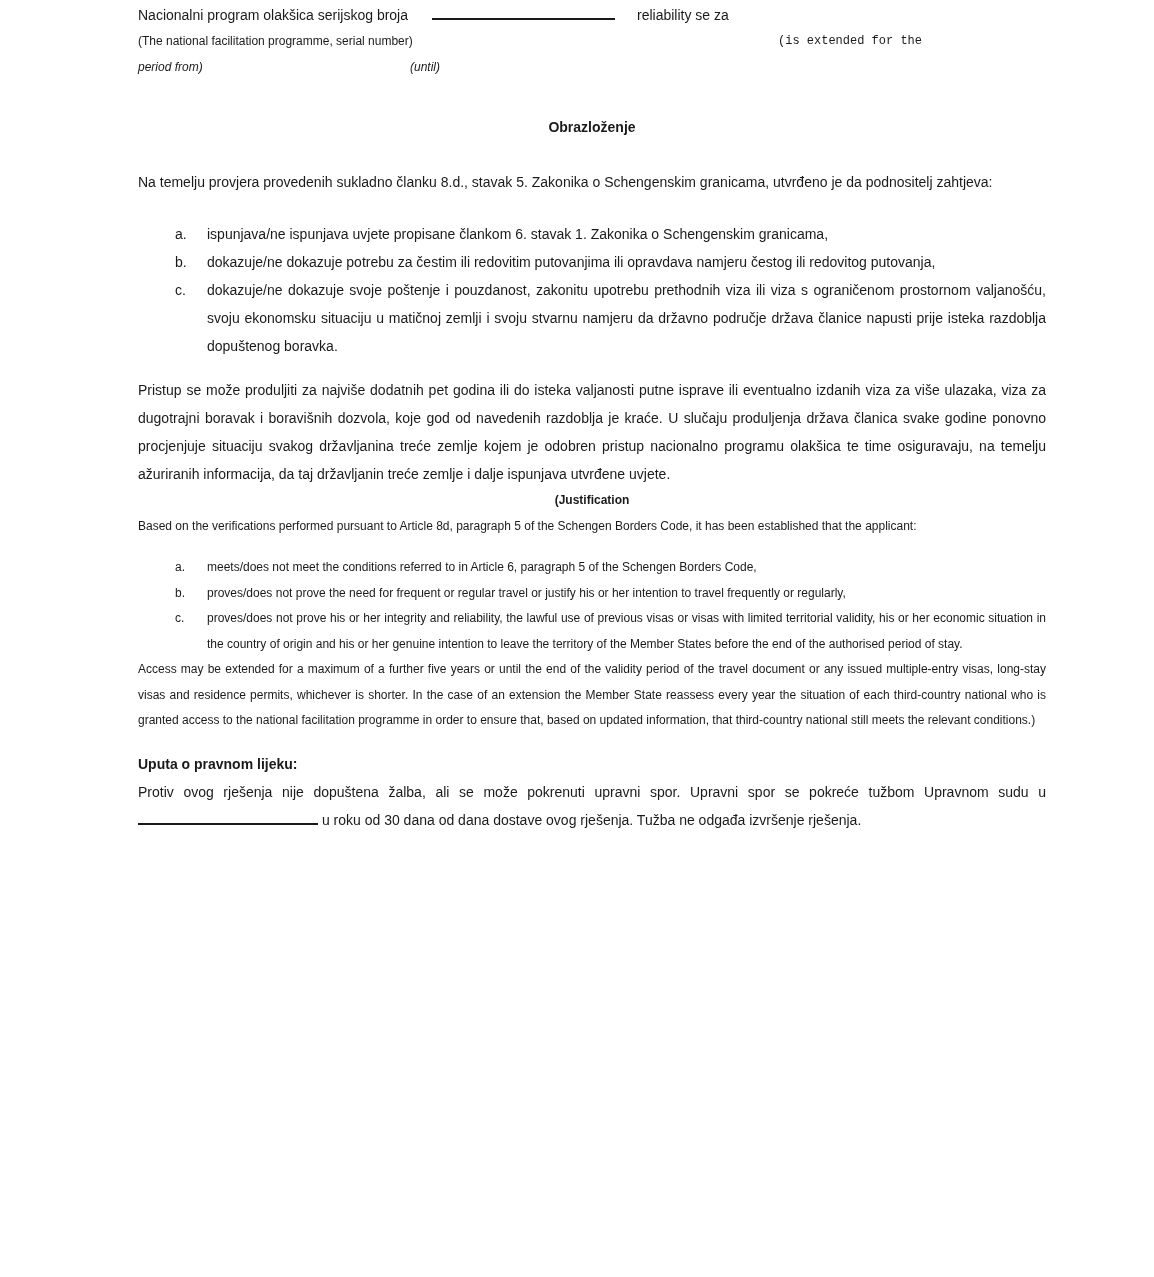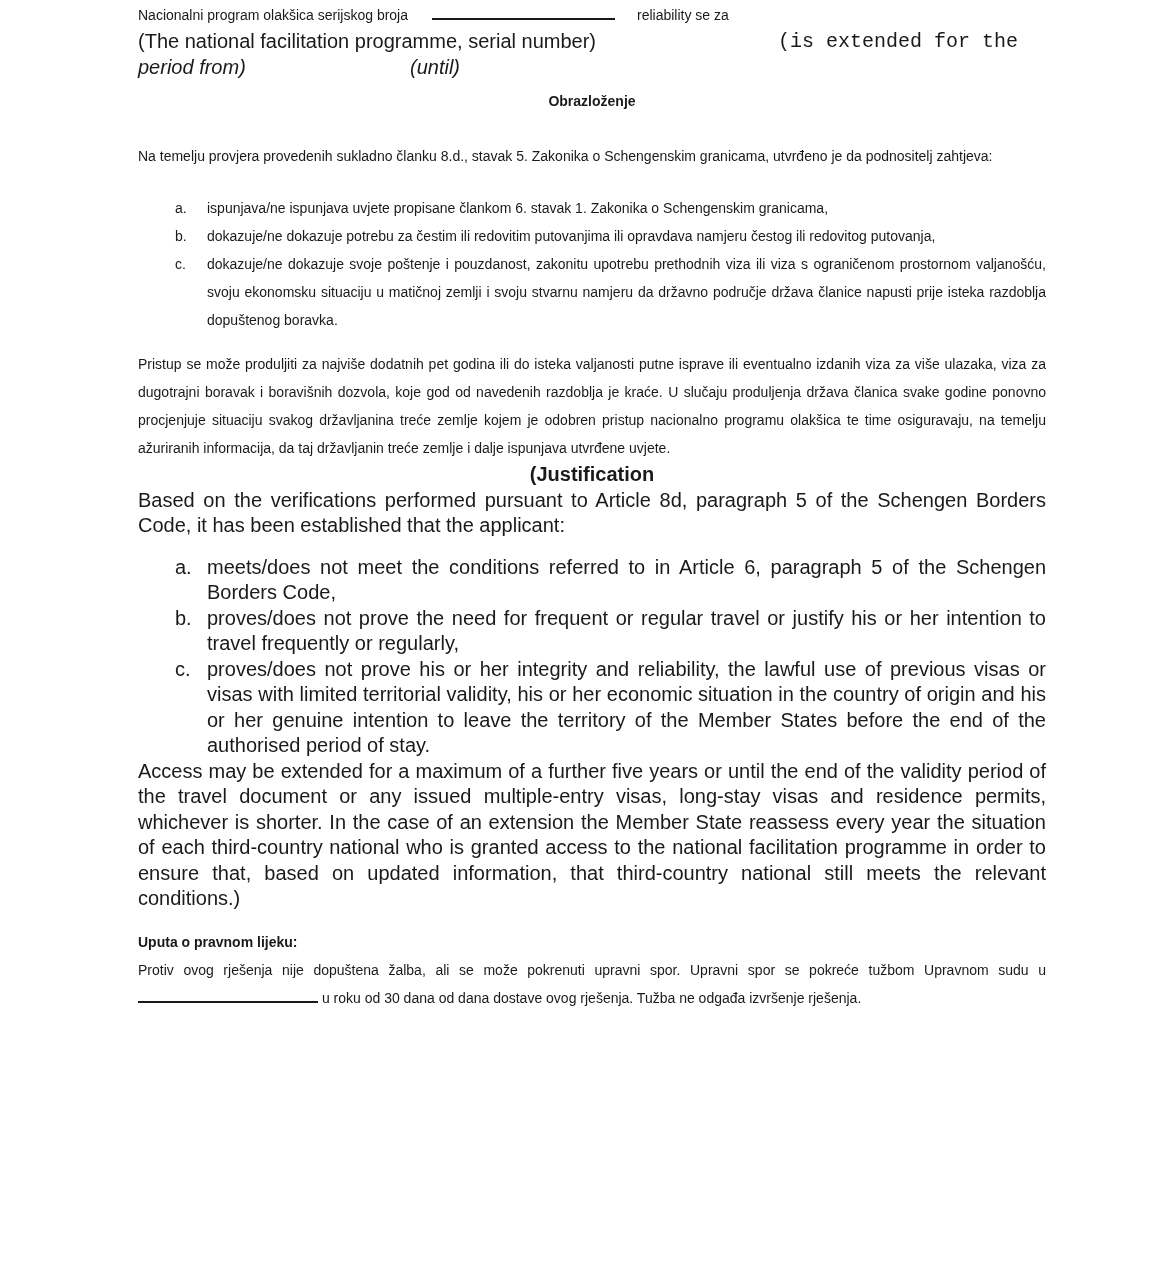--- a/index.html
+++ b/index.html
@@ -5,21 +5,21 @@
   * { margin: 0; padding: 0; box-sizing: border-box; }
   html, body { background: #ffffff; }
   body {
     width: 1154px; height: 1277px;
     position: relative; overflow: hidden;
     font-family: "Liberation Sans", "DejaVu Sans", sans-serif;
     color: #1a1a1a;
   }
   .content { position: absolute; left: 138px; top: 1px; width: 908px; }
   .t19 { font-size: 14px; line-height: 28px; }
-  .t16 { font-size: 20px; line-height: 25.5px; }
+  .t16 { font-size: 12px; line-height: 25.5px; }
   .bold { font-weight: bold; }
   .center { text-align: center; }
   .justify { text-align: justify; }
   .flexline { display: flex; align-items: baseline; }
   .rel { position: relative; }
   .abs { position: absolute; top: 0; }
   .blank {
     display: inline-block;
     height: 14px;
     border-bottom: 2px solid #1a1a1a;
@@ -42,21 +42,21 @@
   <div class="rel t16" style="height:26px;">
     <span>(The national facilitation programme, serial number)</span>
     <span class="abs" style="left:640px;font-family:Liberation Mono, monospace;">(is extended for the</span>
   </div>
 
   <div class="rel t16" style="height:26px;font-style:italic;">
     <span>period from)</span>
     <span class="abs" style="left:272px;">(until)</span>
   </div>
 
-  <div class="t19 bold center" style="margin-top:6px;">Obrazloženje</div>
+  <div class="t19 bold center" style="margin-top:32px;">Obrazloženje</div>
 
   <p class="t19 justify" style="margin-top:27px;">Na temelju provjera provedenih sukladno članku 8.d., stavak 5. Zakonika o Schengenskim granicama, utvrđeno je da podnositelj zahtjeva:</p>
 
   <div class="list t19" style="margin-top:24px;">
     <div class="li">
       <span class="marker">a.</span>
       <span class="txt">ispunjava/ne ispunjava uvjete propisane člankom 6. stavak 1. Zakonika o Schengenskim granicama,</span>
     </div>
     <div class="li">
       <span class="marker">b.</span>

